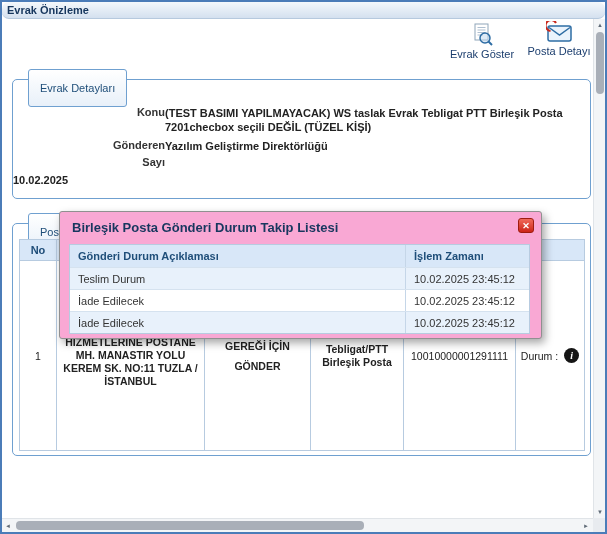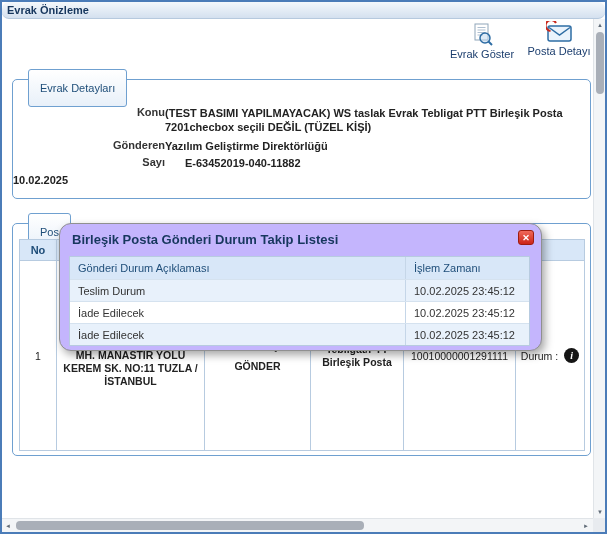--- a/index.html
+++ b/index.html
@@ -18,21 +18,21 @@
 
   .fieldset { position:absolute; border:1px solid #6fa0d0; border-radius:5px; background:#fff; }
   .fs1 { left:10px; top:77px; width:577px; height:118px; }
   .fs2 { left:10px; top:221px; width:577px; height:231px; }
   .legend { position:absolute; left:15px; top:-11px; padding:12px 11px;
             border:1px solid #6fa0d0; border-radius:3px;
             background:linear-gradient(#ffffff,#e8f0f9);
             font-size:11px; color:#1f4e79; white-space:nowrap; }
 
   .frow { position:absolute; left:0; right:0; display:flex; }
-  .r0 { top:26px; } .r1 { top:59px; } .r2 { top:76px;justify-content:space-between; } .r3 { top:93px; }
+  .r0 { top:26px; } .r1 { top:59px; } .r2 { top:76px; } .r3 { top:93px; }
   .flabel { width:152px; text-align:right; font-weight:bold; font-size:11px; color:#333; flex:none; }
   .fvalue { margin-left:0; width:405px; font-weight:bold; font-size:11px; color:#222; line-height:14px; }
 
   .ptable { position:absolute; left:6px; top:15px; width:566px; }
   .phead, .prow { display:flex; }
   .pc { box-sizing:border-box; border-right:1px solid #b7cbe0; border-bottom:1px solid #b7cbe0;
         display:flex; align-items:center; justify-content:center; text-align:center; padding:2px 3px; }
   .pc.first { border-left:1px solid #b7cbe0; }
   .phead .pc { background:#d8e7f8; color:#1f4e79; font-weight:bold; height:22px;
                border-top:1px solid #b7cbe0; font-size:11px; }
@@ -42,35 +42,35 @@
   .c-islem { width:106px; flex:none; line-height:20px;text-align:center; }
   .c-tur { width:93px; flex:none; line-height:13px; }
   .c-barkod { width:112px; flex:none; font-size:10px; }
   .c-durum { flex:1; }
   .bold { font-weight:bold; }
   .info { width:15px; height:15px; border-radius:50%; background:#151515; color:#fff;
           display:inline-flex; align-items:center; justify-content:center;
           font:bold italic 10px "Liberation Serif",serif; margin-left:6px; cursor:pointer; flex:none; }
 
   .dialog { position:absolute; left:57px; top:209px; width:481px; height:126px;
-            background:#c4b5fd; border:1px solid #909090; border-radius:12px;
-            box-shadow:3px 4px 8px rgba(0,0,0,0.35); z-index:20;margin-top:12px; }
+            background:#f9a8d4; border:1px solid #909090; border-radius:3px;
+            box-shadow:3px 4px 8px rgba(0,0,0,0.35); z-index:20; }
   .dtitle { position:absolute; left:12px; top:8px; font-size:13px; font-weight:bold; color:#17375e; }
   .dclose { position:absolute; right:7px; top:6px; width:16px; height:15px; box-sizing:border-box;
             background:linear-gradient(#f0695a,#cc2418); border:1px solid #9e1c10; border-radius:3px;
             color:#fff; display:flex; align-items:center; justify-content:center;
             font-size:9px; font-weight:bold; cursor:pointer; }
   .dtable { position:absolute; left:9px; top:32px; width:461px; box-sizing:border-box;
             border:1px solid #b7cbe0; }
   .dhead, .drow { display:flex; }
   .dc { box-sizing:border-box; padding:0 8px; display:flex; align-items:center; font-size:11px; }
   .d1 { width:336px; flex:none; border-right:1px solid #c5d6e8; }
   .d2 { flex:1; }
   .dhead { height:22px; background:#d8e7f8; }
-  .dhead .dc { color:#1f4e79; font-weight:normal; }
+  .dhead .dc { color:#1f4e79; font-weight:bold; }
   .drow { height:21px; background:#fff; border-top:1px solid #d5e2ef; color:#333; }
   .drow.alt { background:#e8f1fb; }
 
   .vscroll { position:absolute; right:0; top:17px; width:12px; height:499px;
              background:#f3f5f7; border-left:1px solid #e0e4e8; box-sizing:border-box; }
   .vthumb { position:absolute; left:2px; top:13px; width:8px; height:62px;
             background:#a9afb8; border-radius:4px; cursor:pointer; }
   .hscroll { position:absolute; left:0; bottom:0; height:14px; width:591px;
              background:#f3f5f7; border-top:1px solid #e0e4e8; box-sizing:border-box; }
   .hthumb { position:absolute; left:14px; top:2px; width:348px; height:9px;
@@ -117,21 +117,20 @@
     <div class="frow r0">
       <div class="flabel">Konu</div>
       <div class="fvalue">(TEST BASIMI YAPILMAYACAK) WS taslak Evrak Tebligat PTT Birleşik Posta 7201checbox seçili DEĞİL (TÜZEL KİŞİ)</div>
     </div>
     <div class="frow r1">
       <div class="flabel">Gönderen</div>
       <div class="fvalue">Yazılım Geliştirme Direktörlüğü</div>
     </div>
     <div class="frow r2">
       <div class="flabel">Sayı</div>
-      <div class="fvalue">E-63452019-040-11882</div>
     </div>
     <div class="frow r3">
       <div class="fvalue">10.02.2025</div>
     </div>
   </div>
 
   <div class="fieldset fs2">
     <div class="legend">Pos</div>
     <div class="ptable">
       <div class="phead">

